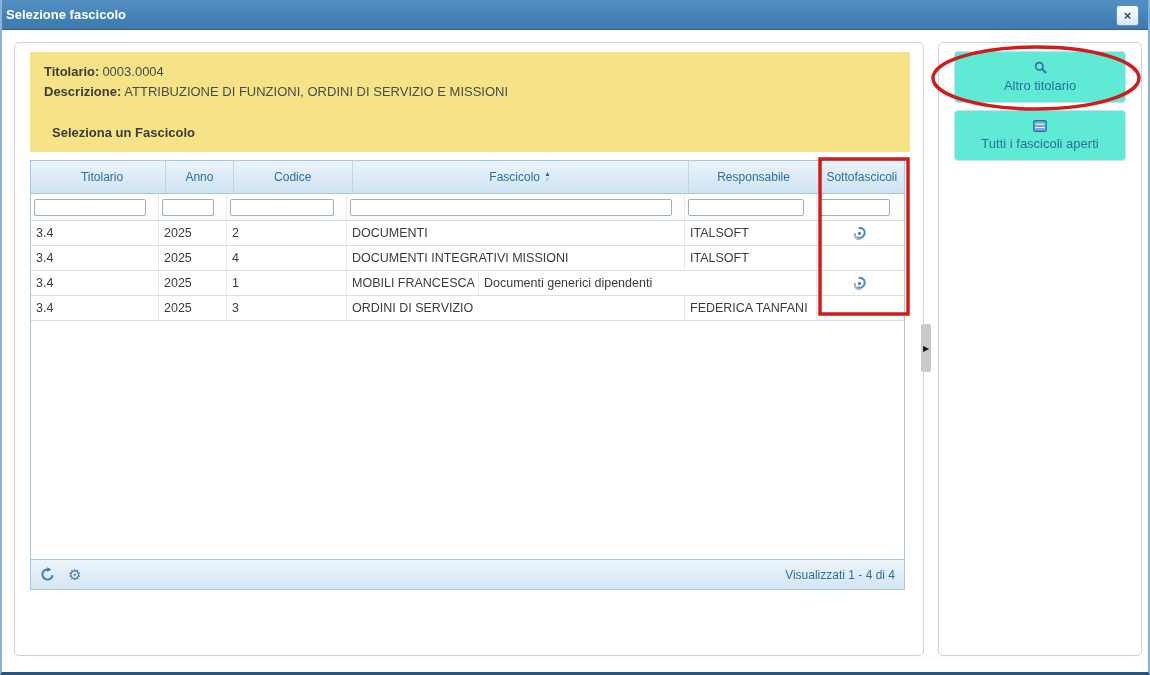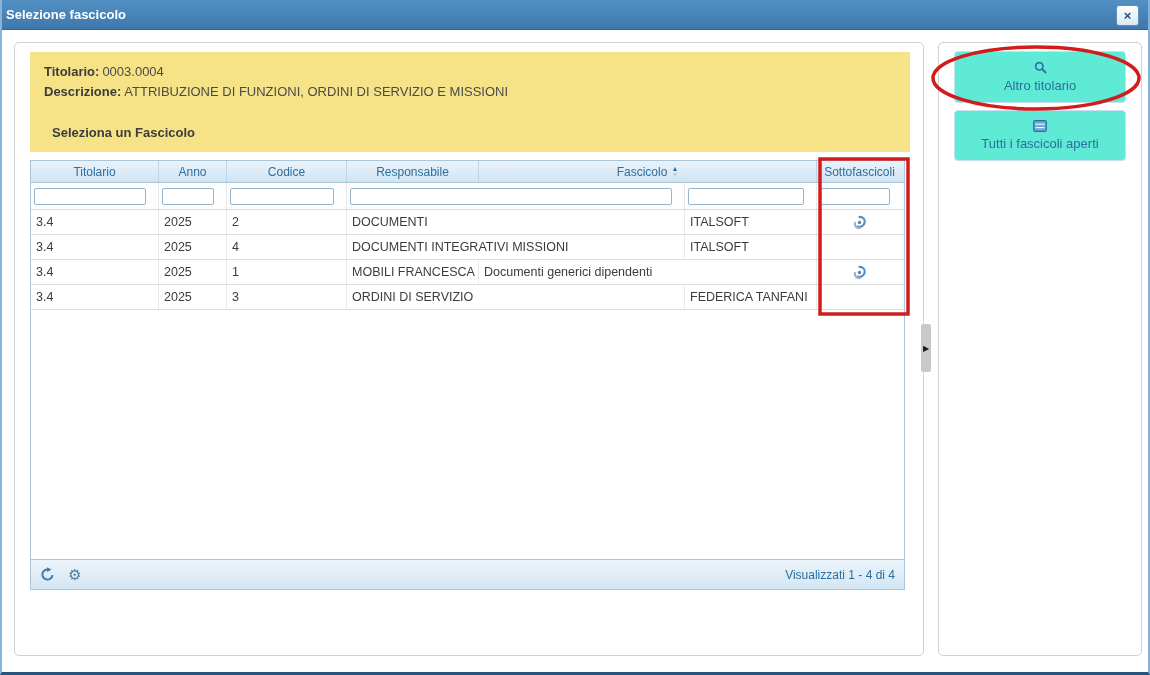--- a/index.html
+++ b/index.html
@@ -21,22 +21,22 @@
     border:1px solid #d2d2d2; border-radius:5px; background:#fff;}
   .info-box{position:absolute; left:15px; top:9px; width:880px; height:100px;
     background:#f6e388; border-radius:0; padding:12px 14px; font-size:13px; color:#4a4a4a;}
   .info-line{margin-bottom:5px;}
   .info-line b{color:#3c3c3c;}
   .info-line span{margin-left:3px;}
   .info-prompt{font-weight:bold; margin-top:26px; color:#3c3c3c;margin-left:8px;}
 
   .grid{position:absolute; left:15px; top:117px; width:875px; height:430px;
     border:1px solid #a9c6dd; display:flex; flex-direction:column; background:#fff;}
-  .grid-header{display:flex; height:22px; background:linear-gradient(#eaf3fb,#cfe4f3);
-    border-bottom:1px solid #a9c6dd; flex:0 0 auto;}
+  .grid-header{display:flex; height:33px; background:linear-gradient(#eaf3fb,#cfe4f3);
+    border-bottom:1px solid #a9c6dd; flex:0 0 auto;padding-left:8px;}
   .hcell{display:flex; align-items:center; justify-content:center; font-size:12px;
     color:#2e6e9e; border-right:1px solid #bcd4e6; overflow:hidden; white-space:nowrap; height:100%;}
   .hcell:last-child{border-right:none;}
   .sorticons{display:inline-flex; flex-direction:column; margin-left:4px; font-size:7px; line-height:6px;}
   .sorticons .up{color:#2e6e9e; font-style:normal;}
   .sorticons .dn{color:#b9cfdf; font-style:normal;}
   .grid-filter{display:flex; height:27px; border-bottom:1px solid #d9d9d9; background:#fdfdfd;
     align-items:center; flex:0 0 auto;}
   .fcell{display:flex; align-items:center; padding-left:3px; border-right:1px solid #e9e9e9; height:100%;}
   .fcell:last-child{border-right:none;}
@@ -94,29 +94,29 @@
       <div class="grid-header">
           <div class="hcell" style="width: 128px;">
             <span>Titolario</span>
           </div>
           <div class="hcell" style="width: 68px;">
             <span>Anno</span>
           </div>
           <div class="hcell" style="width: 120px;">
             <span>Codice</span>
           </div>
-          <div class="hcell" style="width: 132px;">
-            <span>Responsabile</span>
-          </div>
           <div class="hcell" style="width: 338px;">
             <span>Fascicolo</span>
             <span class="sorticons">
               <i class="up">▲</i>
               <i class="dn">▼</i>
             </span>
+          </div>
+          <div class="hcell" style="width: 132px;">
+            <span>Responsabile</span>
           </div>
           <div class="hcell" style="width: 85px;">
             <span>Sottofascicoli</span>
           </div>
         </div>
       <div class="grid-filter">
           <div class="fcell" style="width: 128px;">
             <input type="text" style="">
           </div>
           <div class="fcell" style="width: 68px;">

